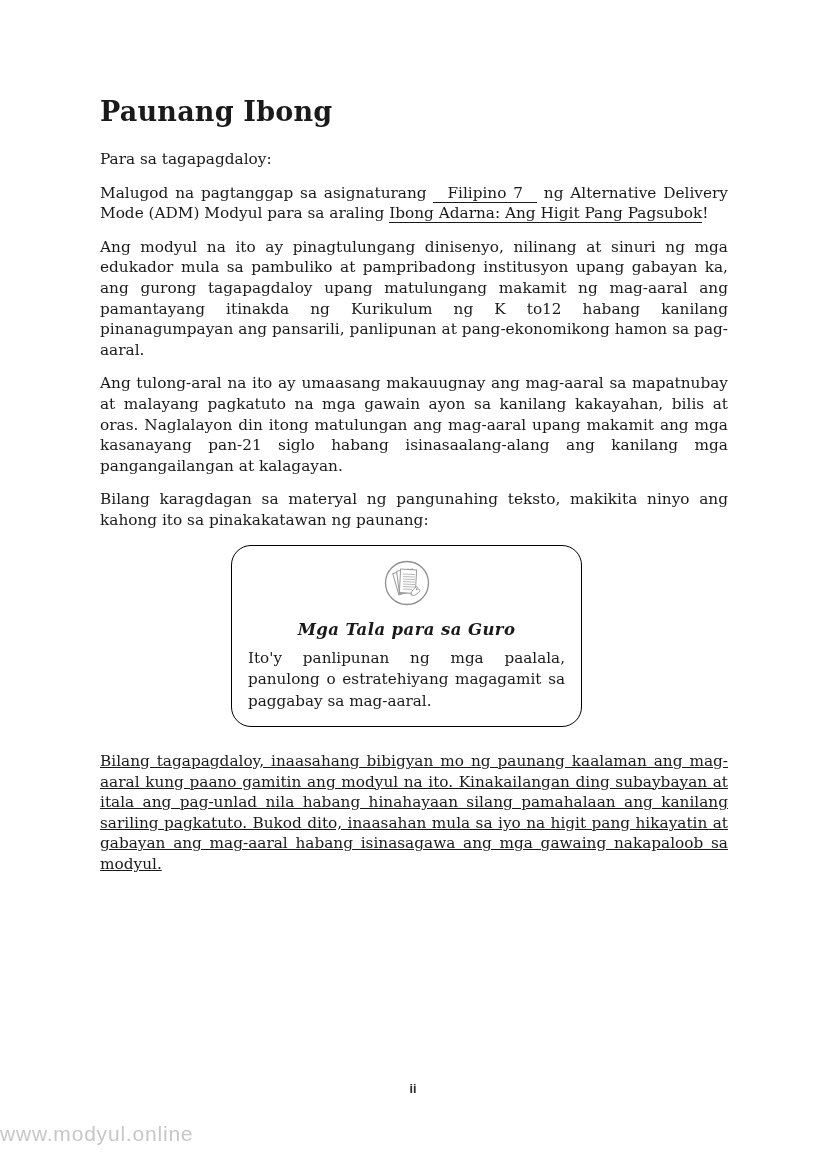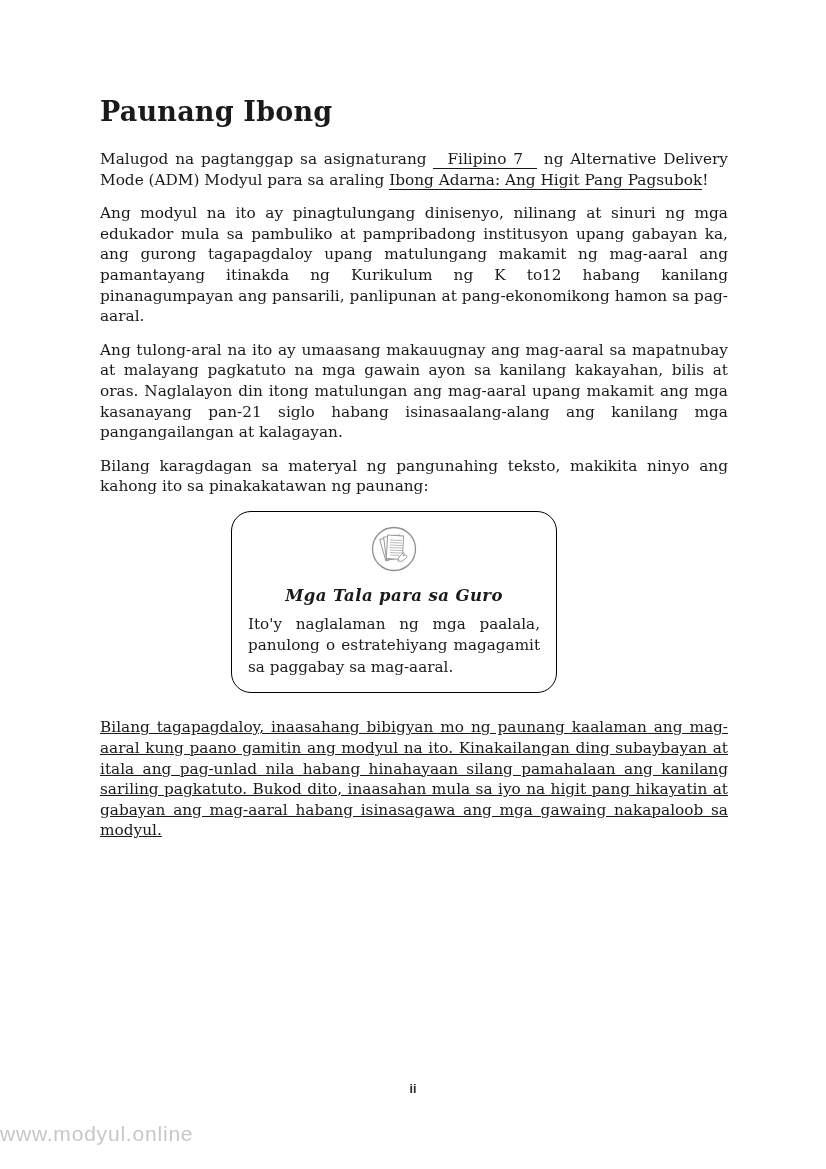--- a/index.html
+++ b/index.html
@@ -33,21 +33,21 @@
     margin-bottom: 13px;
   }
   p.salutation { text-align: left; }
   .blank {
     border-bottom: 1.2px solid #1a1a1a;
     padding: 0 14px;
     white-space: nowrap;
   }
   .underlined { border-bottom: 1.2px solid #1a1a1a; }
   .note-box {
-    width: 326px;
+    width: 351px;
     margin: 14px 0 24px 131px;
     border: 1.6px solid #000000;
     border-radius: 20px;
     padding: 12px 16px 14px 16px;
     background: #ffffff;
   }
   .note-icon-wrap { text-align: center; margin-bottom: 8px; }
   .note-title {
     font-size: 16.5px;
     font-weight: bold;
@@ -84,20 +84,21 @@
   }
 </style>
 </head>
 <body>
 
 <div class="page">
   <div class="content">
 
     <h1 class="doc-title">Paunang Ibong</h1>
 
+    <p class="body-par salutation">Para sa tagapagdaloy:</p>
 
     <p class="body-par"><span>Malugod na pagtanggap sa asignaturang </span><span class="blank">Filipino 7</span><span> ng Alternative Delivery Mode (ADM) Modyul para sa araling </span><span class="underlined">Ibong Adarna: Ang Higit Pang Pagsubok</span><span>!</span></p>
 
     <p class="body-par">Ang modyul na ito ay pinagtulungang dinisenyo, nilinang at sinuri ng mga edukador mula sa pambuliko at pampribadong institusyon upang gabayan ka, ang gurong tagapagdaloy upang matulungang makamit ng mag-aaral ang pamantayang itinakda ng Kurikulum ng K to12 habang kanilang pinanagumpayan ang pansarili, panlipunan at pang-ekonomikong hamon sa pag-aaral.</p>
 
     <p class="body-par">Ang tulong-aral na ito ay umaasang makauugnay ang mag-aaral sa mapatnubay at malayang pagkatuto na mga gawain ayon sa kanilang kakayahan, bilis at oras. Naglalayon din itong matulungan ang mag-aaral upang makamit ang mga kasanayang pan-21 siglo habang isinasaalang-alang ang kanilang mga pangangailangan at kalagayan.</p>
 
     <p class="body-par">Bilang karagdagan sa materyal ng pangunahing teksto, makikita ninyo ang kahong ito sa pinakakatawan ng paunang:</p>
 
     <div class="note-box">
@@ -117,21 +118,21 @@
               <line x1="21" y1="23.5" x2="33" y2="24.1"></line>
               <line x1="21" y1="26" x2="33" y2="26.6"></line>
               <line x1="21" y1="28.5" x2="33" y2="29.1"></line>
               <line x1="21" y1="31" x2="30" y2="31.4"></line>
             </g>
             <path d="M29 37 c 0 -3 1.5 -5 3.5 -6.5 l 1.5 -1.5 c 0.8 -0.7 1.8 -0.2 1.3 0.8 l -1.2 2 c 1.5 -0.8 3 -1 3.6 0 0.5 0.8 0 1.8 -1 2.6 l -4 3 z" fill="#ffffff" stroke="#9a9a9a" stroke-width="1"></path>
           </svg>
         </span>
       </div>
       <div class="note-title">Mga Tala para sa Guro</div>
-      <div class="note-body">Ito'y naglalaman ng mga paalala, panulong o estratehiyang magagamit sa paggabay sa mag-aaral.</div>
+      <div class="note-body">Ito'y panlipunan ng mga paalala, panulong o estratehiyang magagamit sa paggabay sa mag-aaral.</div>
     </div>
 
     <p class="body-par closing">Bilang tagapagdaloy, inaasahang bibigyan mo ng paunang kaalaman ang mag-aaral kung paano gamitin ang modyul na ito. Kinakailangan ding subaybayan at itala ang pag-unlad nila habang hinahayaan silang pamahalaan ang kanilang sariling pagkatuto. Bukod dito, inaasahan mula sa iyo na higit pang hikayatin at gabayan ang mag-aaral habang isinasagawa ang mga gawaing nakapaloob sa modyul.</p>
 
   </div>
 
   <div class="page-number">ii</div>
   <div class="watermark">www.modyul.online</div>
 </div>
 

